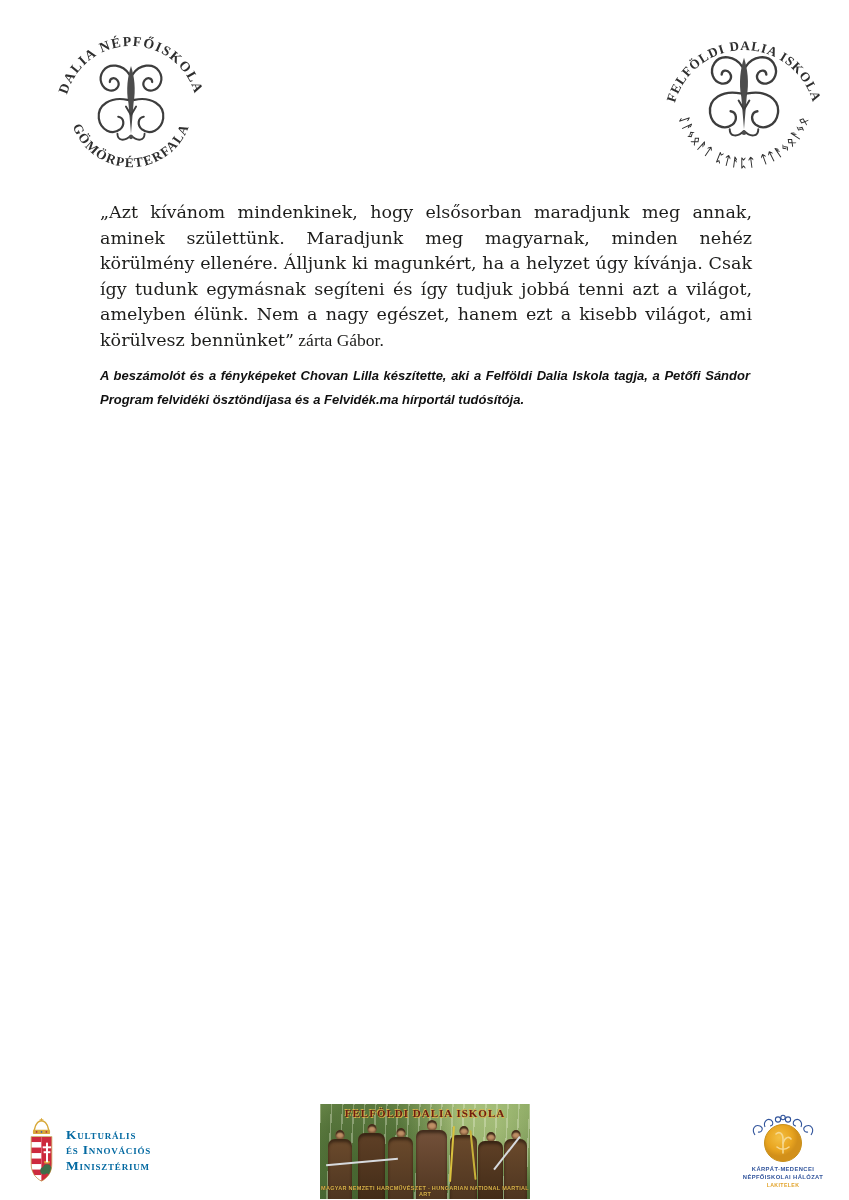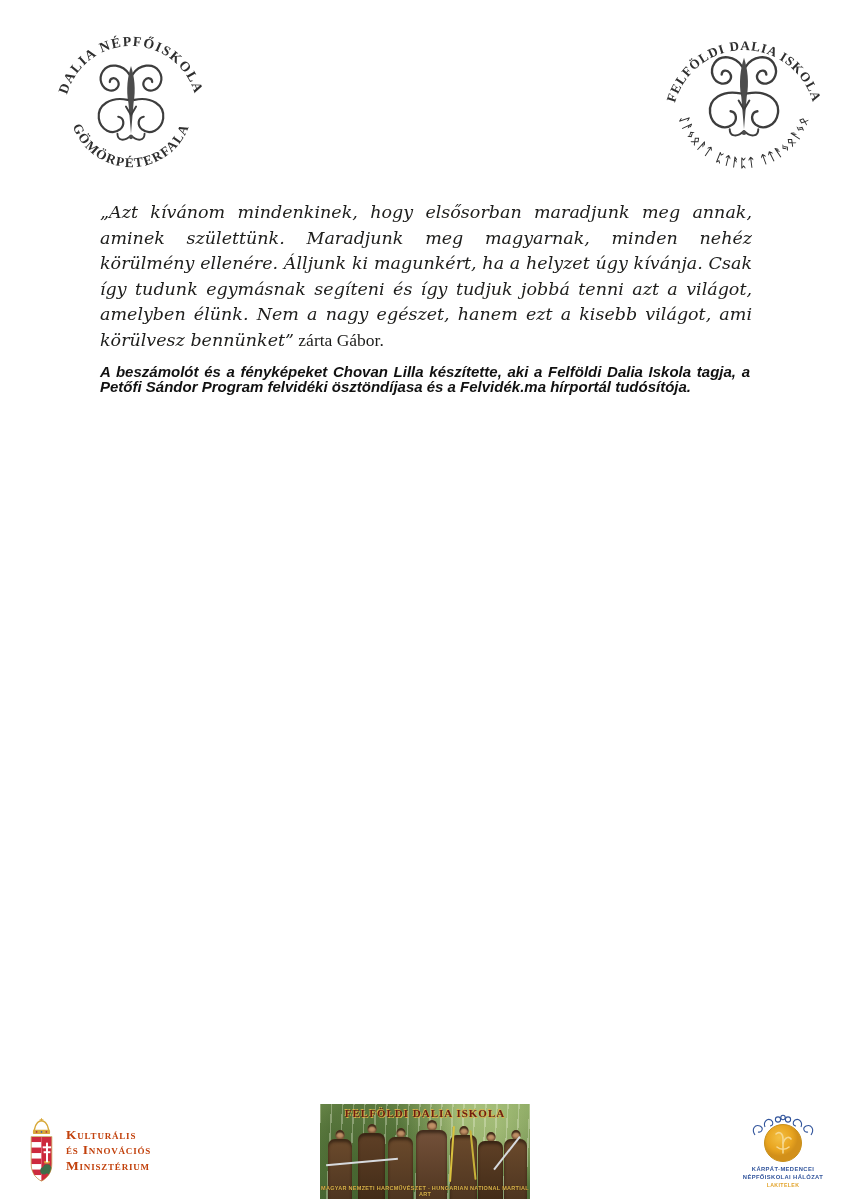--- a/index.html
+++ b/index.html
@@ -31,50 +31,50 @@
   
   .quote {
     position: absolute;
     left: 100px; top: 200px; width: 652px;
     font-family: "DejaVu Serif", serif;
     font-size: 17.5px;
     line-height: 25.5px;
     color: #1d1d1b;
     text-align: justify;
   }
-  .quote .q-italic  { font-style: italic; }
+  .quote .q-italic  { }
   .quote .q-regular { font-style: normal; font-family: Liberation Serif, serif; }
 
   
   .credits {
     position: absolute;
     left: 100px; top: 364px; width: 650px;
     font-family: "Liberation Sans", sans-serif;
     font-weight: 700;
     font-style: italic;
-    font-size: 15px;
-    line-height: 15px;
+    font-size: 13px;
+    line-height: 24px;
     color: #111111;
     text-align: justify;
   }
 
   
   .ministry {
     position: absolute; left: 26px; top: 1117px;
     display: flex; align-items: center; gap: 9px;
   }
   .ministry-arms { width: 31px; height: 66px; }
   .ministry-text {
     font-family: "Liberation Serif", serif;
     font-variant: small-caps;
     font-weight: 600;
     font-size: 13.5px;
     line-height: 15.5px;
     letter-spacing: 0.8px;
-    color: #c2410c;
+    color: #0369a1;
   }
 
   .banner {
     position: absolute; left: 320px; top: 1104px;
     width: 210px; height: 95px;
     overflow: hidden;
     background:
       repeating-linear-gradient(93deg, rgba(235,240,215,0.35) 0 1.5px, rgba(0,0,0,0) 1.5px 11px),
       radial-gradient(circle at 20% 30%, rgba(40,70,25,0.45) 0 18%, rgba(0,0,0,0) 55%),
       radial-gradient(circle at 75% 25%, rgba(200,220,150,0.5) 0 12%, rgba(0,0,0,0) 45%),

